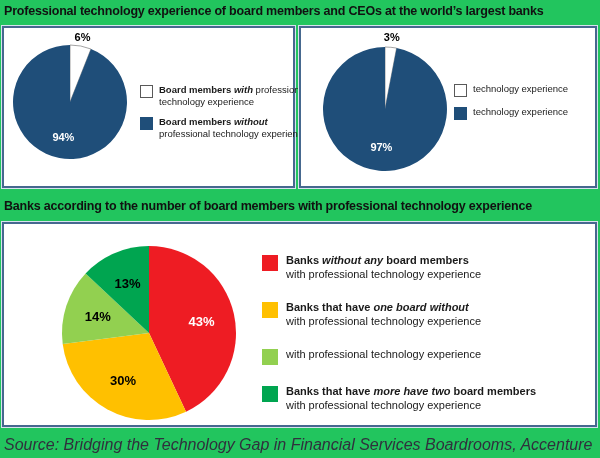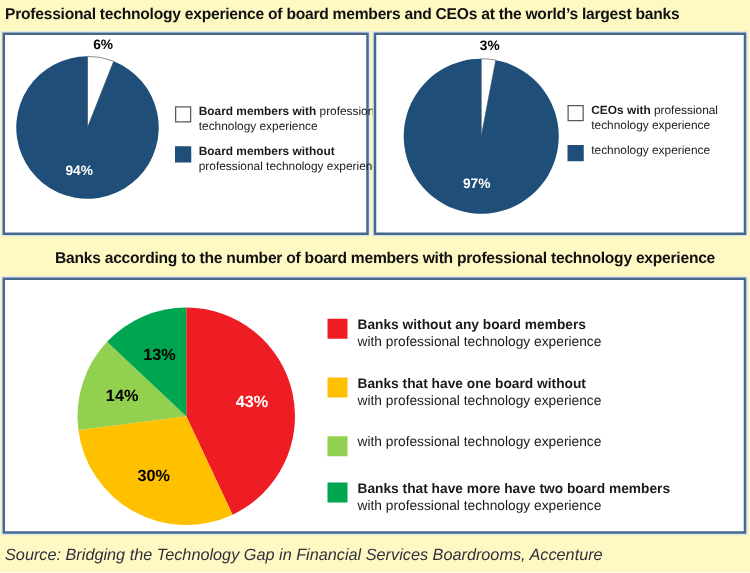--- a/index.html
+++ b/index.html
@@ -1,47 +1,47 @@
 <!DOCTYPE html>
 <html><head>
 <meta charset="utf-8">
 <style>
   html,body{margin:0;padding:0;background:#fff;}
   .stage{
-    position:relative;width:600px;height:458px;background:#fef9c3;overflow:hidden;
+    position:relative;width:600px;height:458px;background:#22c55e;overflow:hidden;
     font-family:"Liberation Sans","DejaVu Sans",sans-serif;color:#111;
   }
   .sec-title{
     position:absolute;left:4px;font-size:12.5px;font-weight:bold;color:#111;
     letter-spacing:-0.2px;white-space:nowrap;
   }
   #title1{top:4px;}
-  #title2{top:199px;margin-left:40px;}
+  #title2{top:199px;}
   .panel{
     position:absolute;border:2px solid #46688F;background:#fff;box-sizing:border-box;
     box-shadow:0 0 0 1px #d7e2ef;
   }
   #panel-board{left:2px;top:26px;width:293px;height:162px;}
   #panel-ceos{left:299px;top:26px;width:298px;height:162px;}
   #panel-banks{left:2px;top:222px;width:595px;height:205px;}
   .pie-svg{position:absolute;left:0;top:0;}
   .legend{position:absolute;}
   .legend-item{display:flex;align-items:flex-start;}
   .legend-marker{flex:none;display:inline-block;box-sizing:border-box;}
   .legend-sm{width:158px;font-size:9.5px;line-height:1.22;color:#1a1a1a;}
   .legend-sm .legend-item{margin-bottom:9px;}
   .legend-sm .legend-marker{width:13px;height:13px;margin-right:6px;margin-top:1px;}
   .legend-lg{width:325px;font-size:11px;line-height:1.28;color:#1a1a1a;}
   .legend-lg .legend-item{margin-bottom:19px;}
   .legend-lg .legend-marker{width:16px;height:16px;margin-right:8px;margin-top:2px;}
   .legend-line{white-space:nowrap;}
   .b{font-weight:bold;}
-  .i{}
+  .i{font-style:italic;}
   #source-line{
-    position:absolute;left:4px;top:436px;font-size:13px;font-style:italic;color:#30303d;
+    position:absolute;left:4px;top:436px;font-size:16px;font-style:italic;color:#30303d;
     white-space:nowrap;
   }
 </style>
 </head>
 <body>
 
 <div class="stage">
 
   <div id="title1" class="sec-title">Professional technology experience of board members and CEOs at the world’s largest banks</div>
 
@@ -74,21 +74,20 @@
     <svg class="pie-svg" width="294" height="158" viewBox="0 0 294 158">
         <path d="M 84 81 L 84.00 19.00 A 62 62 0 0 1 95.62 20.10 Z" fill="#FFFFFF" stroke="#8C8C8C" stroke-width="0.8"></path>
         <text x="90.8" y="8.8" text-anchor="middle" dominant-baseline="central" fill="#000000" font-size="11" font-weight="bold">3%</text>
         <path d="M 84 81 L 95.62 20.10 A 62 62 0 1 1 84.00 19.00 Z" fill="#1F4E79"></path>
         <text x="80.4" y="119.3" text-anchor="middle" dominant-baseline="central" fill="#FFFFFF" font-size="11" font-weight="bold">97%</text>
       </svg>
     <div class="legend legend-sm" style="left:153px;top:55px;">
         <div class="legend-item">
           <span class="legend-marker" style="background: rgb(255, 255, 255); border: 1px solid rgb(89, 89, 89);"></span>
           <div class="legend-text">
-            <div class="legend-line"><span class="b ">CEOs </span><span class="b i">with</span><span class=""> professional</span></div>
             <div class="legend-line"><span class="">technology experience</span></div>
           </div>
         </div>
         <div class="legend-item">
           <span class="legend-marker" style="background: rgb(31, 78, 121);"></span>
           <div class="legend-text">
             <div class="legend-line"><span class="">technology experience</span></div>
           </div>
         </div>
       </div>

